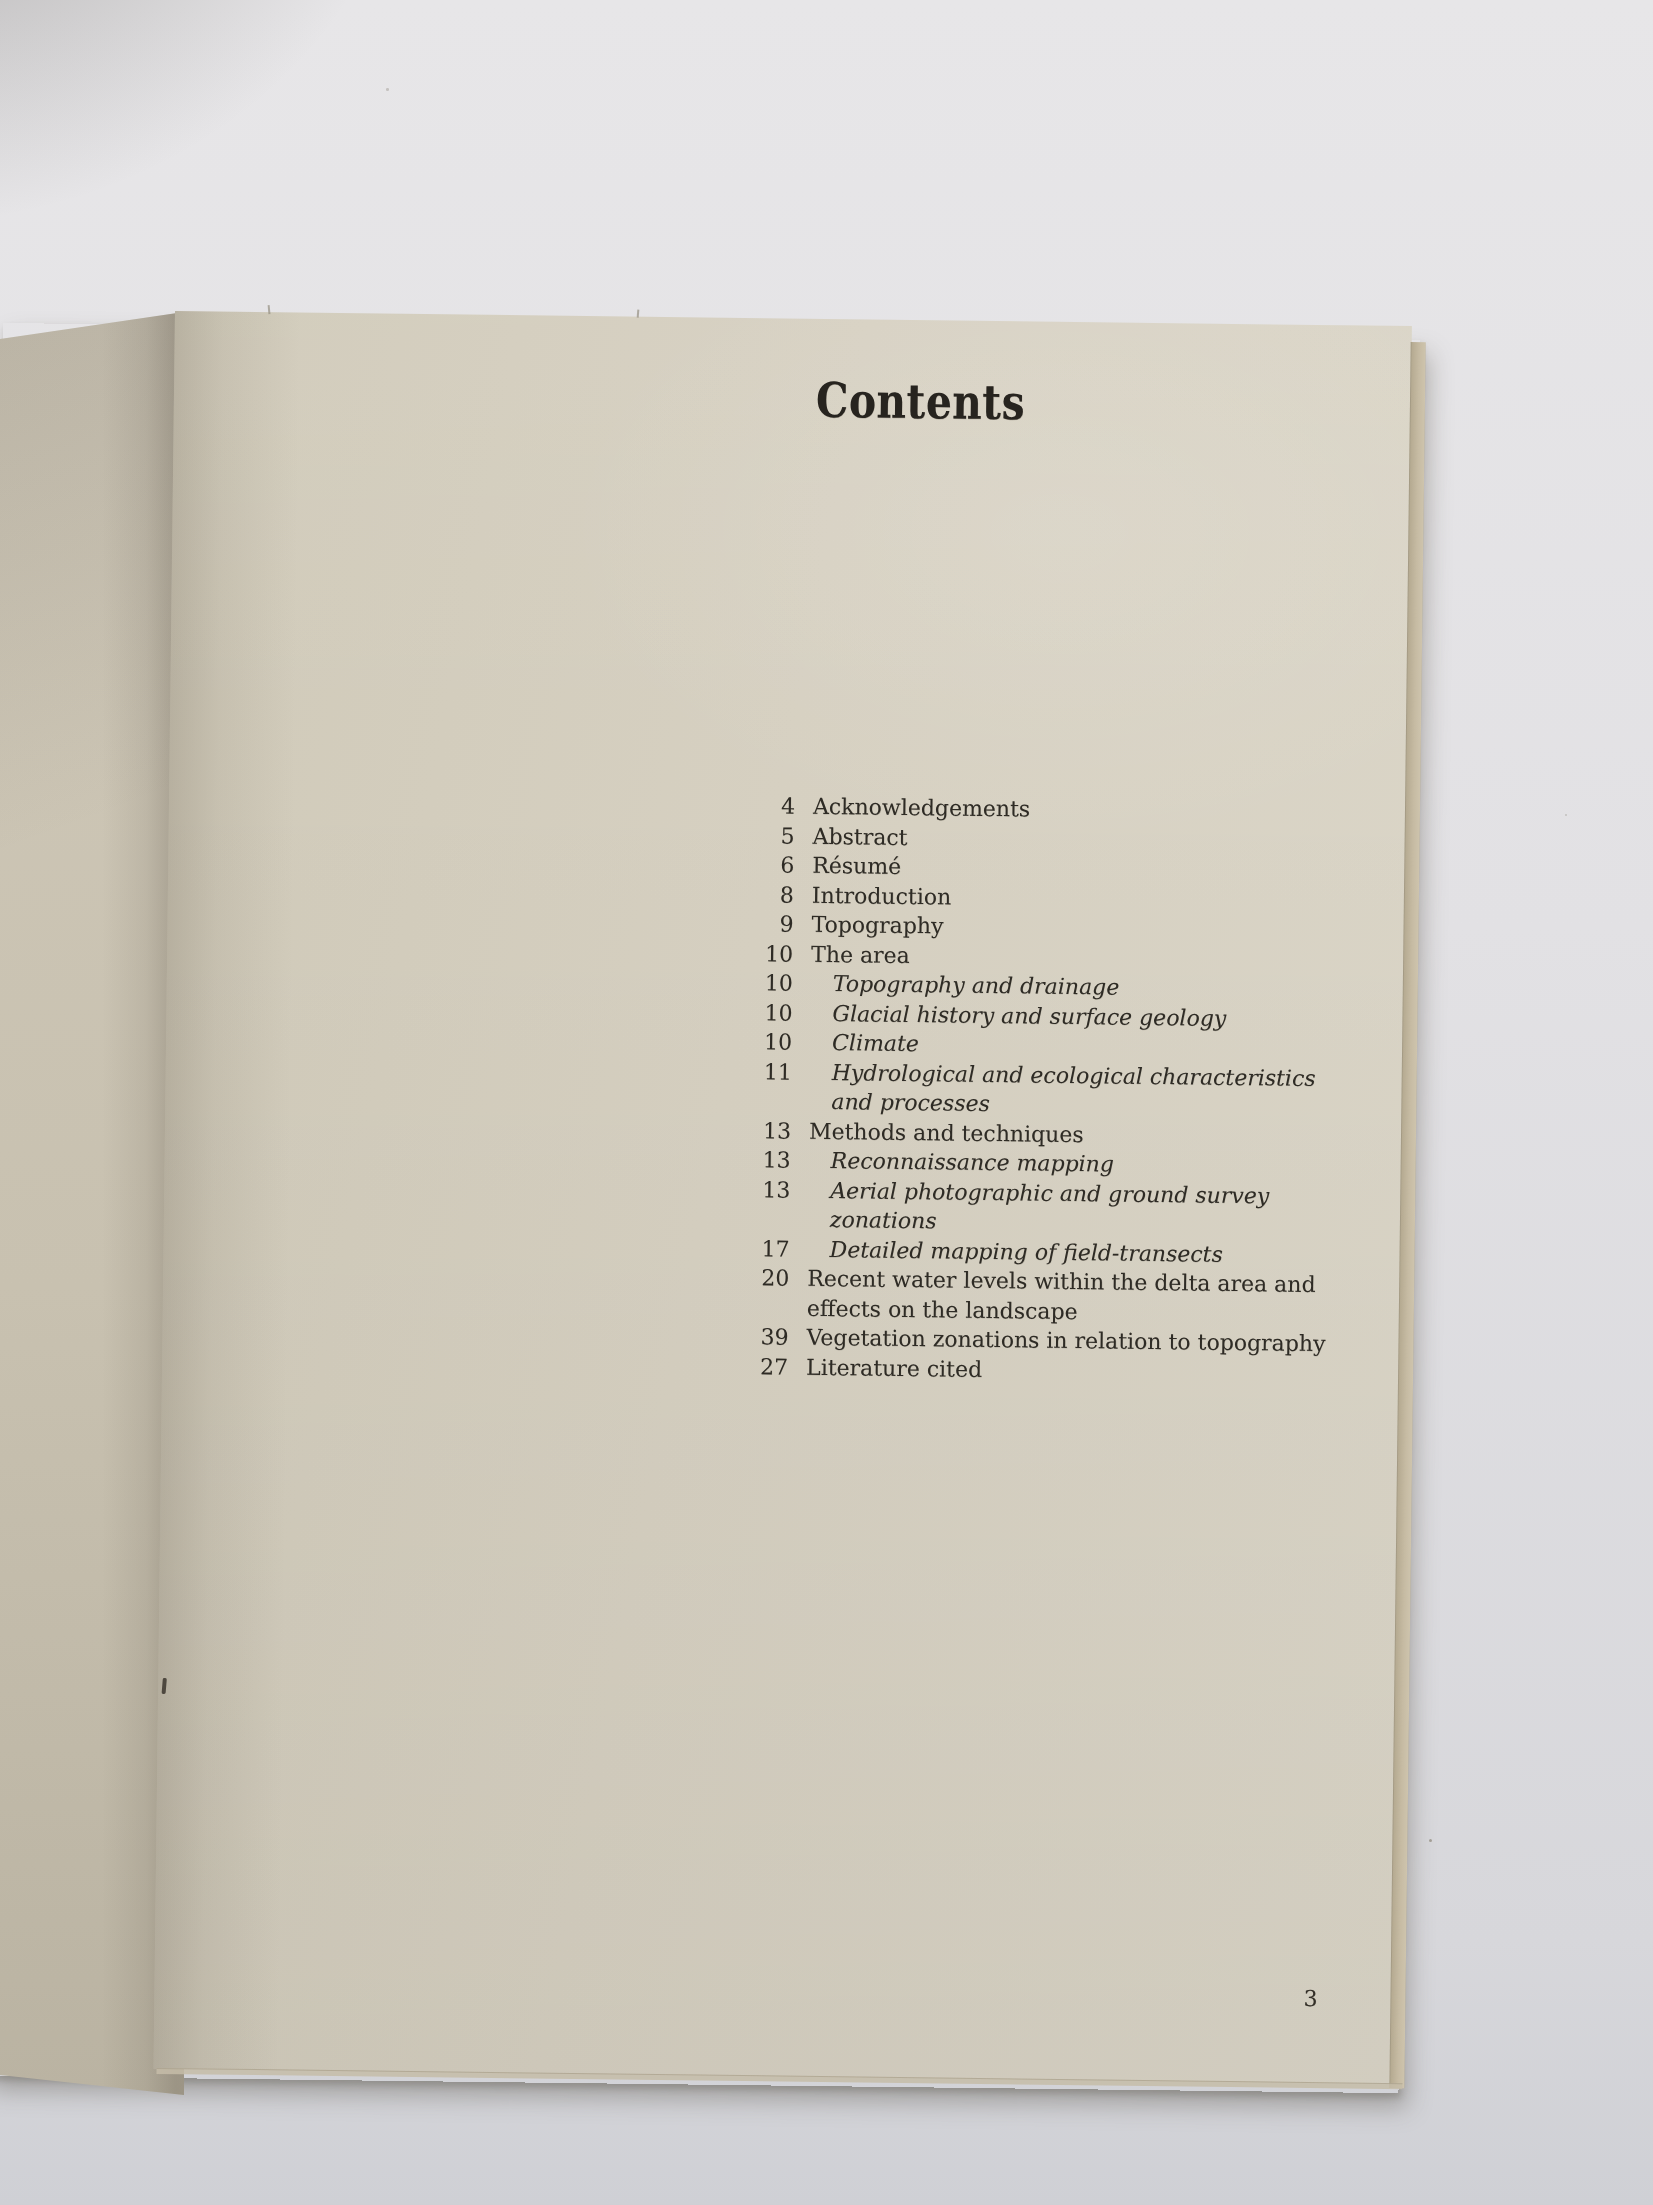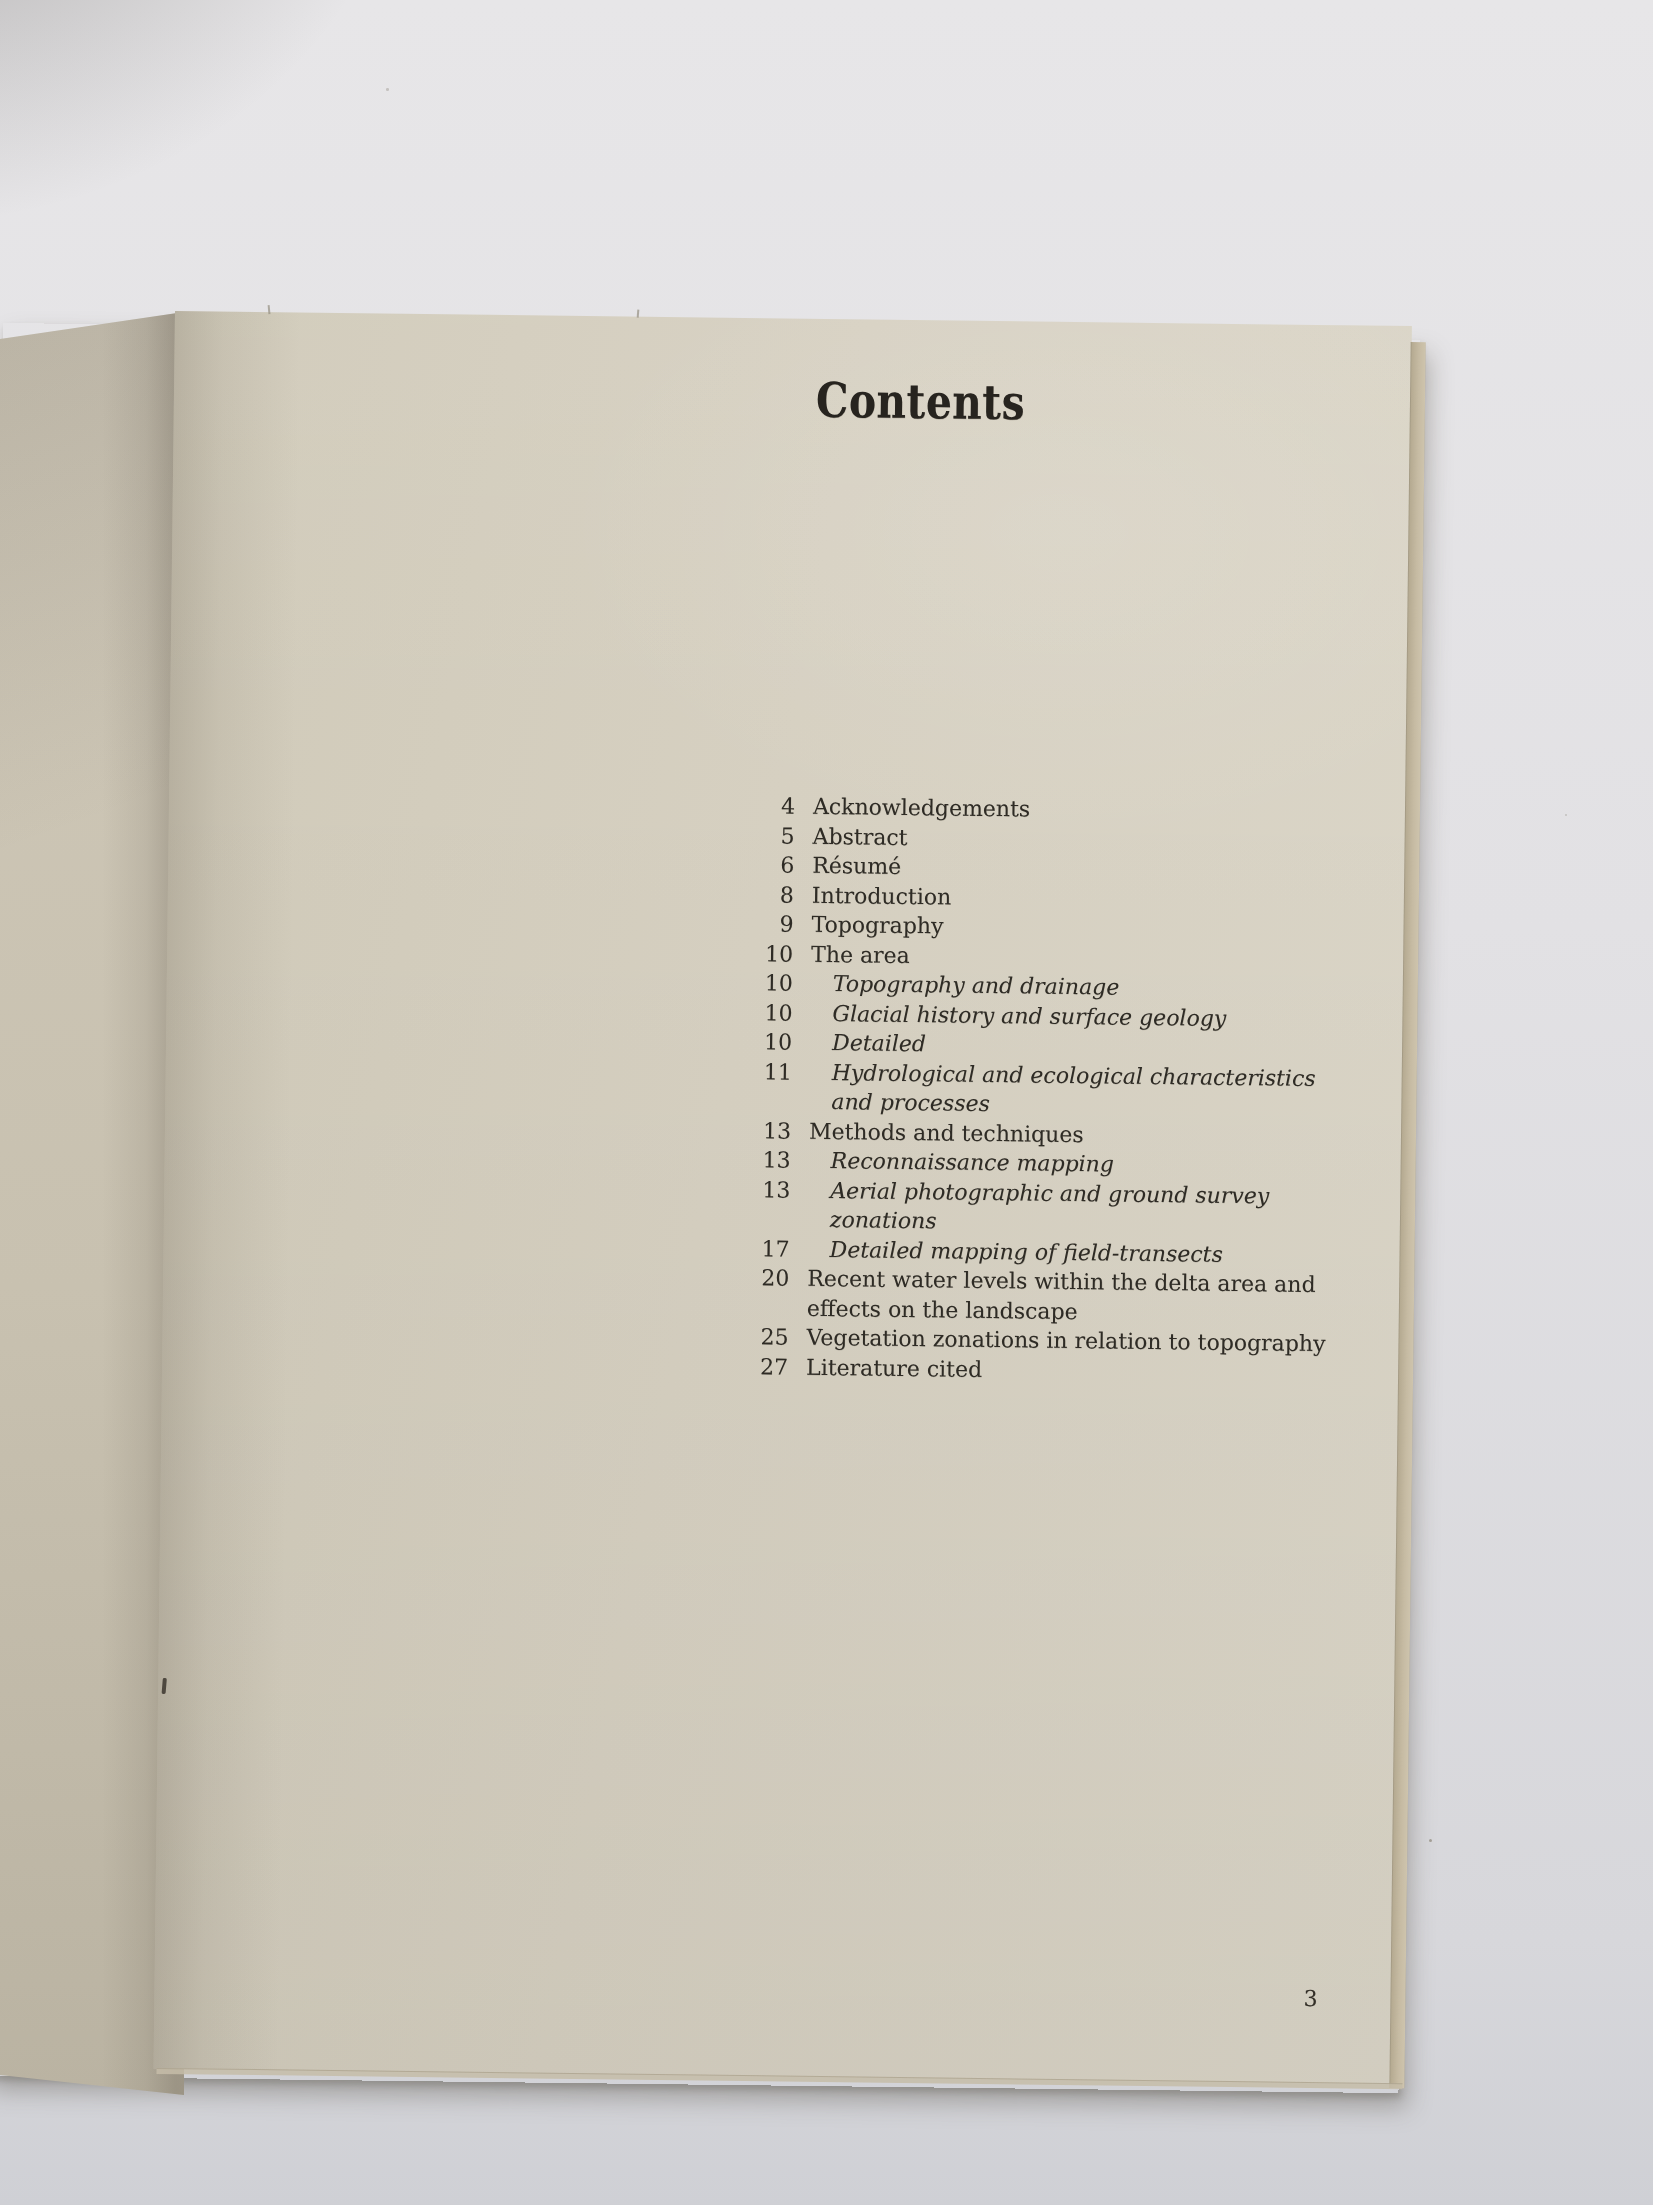--- a/index.html
+++ b/index.html
@@ -217,21 +217,21 @@
       <div class="toc-row italic">
         <span class="toc-num">10</span>
         <span class="toc-text">Topography and drainage</span>
       </div>
       <div class="toc-row italic">
         <span class="toc-num">10</span>
         <span class="toc-text">Glacial history and surface geology</span>
       </div>
       <div class="toc-row italic">
         <span class="toc-num">10</span>
-        <span class="toc-text">Detailed</span>
+        <span class="toc-text">Climate</span>
       </div>
       <div class="toc-row italic">
         <span class="toc-num">11</span>
         <span class="toc-text">Hydrological and ecological characteristics</span>
       </div>
       <div class="toc-row italic">
         <span class="toc-num"></span>
         <span class="toc-text">and processes</span>
       </div>
       <div class="toc-row">
@@ -256,21 +256,21 @@
       </div>
       <div class="toc-row">
         <span class="toc-num">20</span>
         <span class="toc-text">Recent water levels within the delta area and</span>
       </div>
       <div class="toc-row">
         <span class="toc-num"></span>
         <span class="toc-text">effects on the landscape</span>
       </div>
       <div class="toc-row">
-        <span class="toc-num">25</span>
+        <span class="toc-num">39</span>
         <span class="toc-text">Vegetation zonations in relation to topography</span>
       </div>
       <div class="toc-row">
         <span class="toc-num">27</span>
         <span class="toc-text">Literature cited</span>
       </div>
     </div>
 
   <div class="folio">3</div>
 </div>

